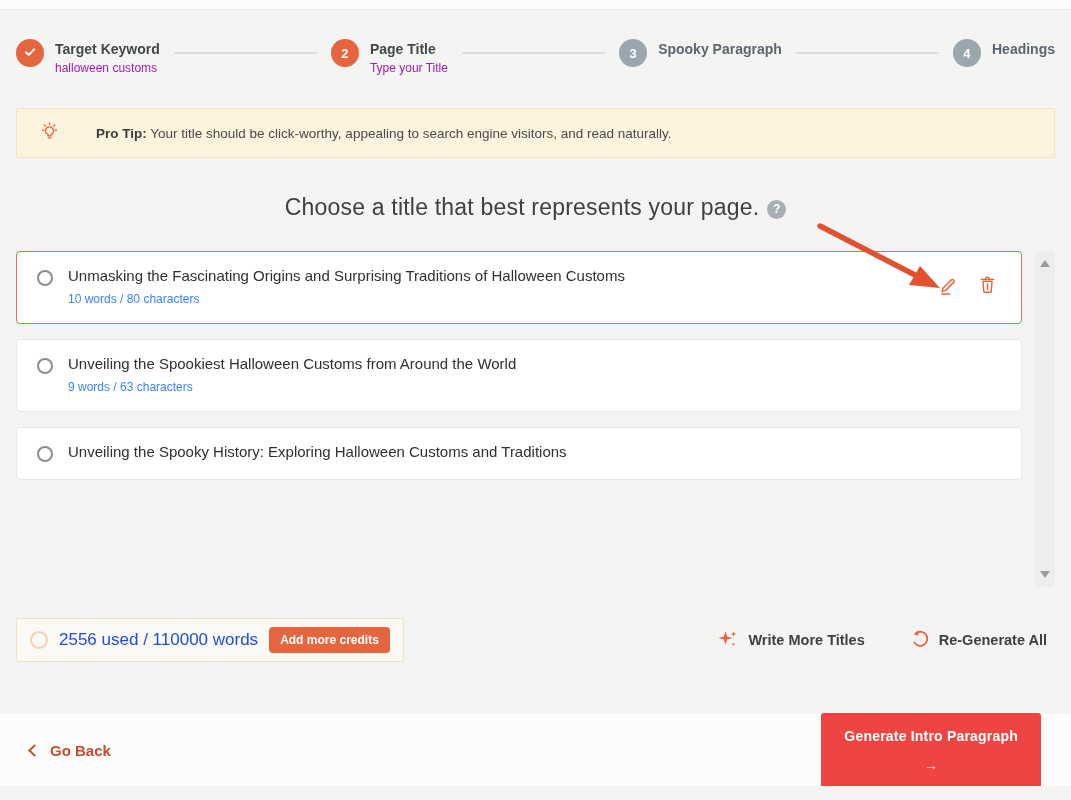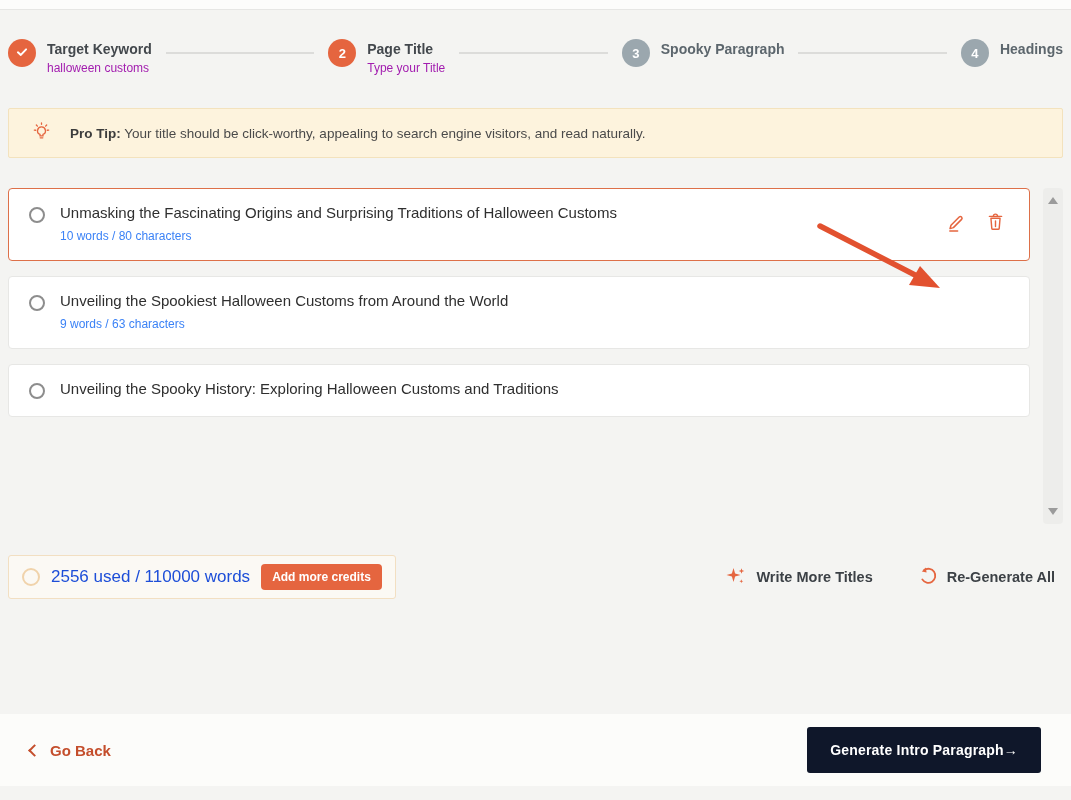--- a/index.html
+++ b/index.html
@@ -5,41 +5,41 @@
   * { margin:0; padding:0; box-sizing:border-box; }
   html,body { width:1071px; height:800px; }
   body {
     position:relative;
     font-family:"Liberation Sans", sans-serif;
     background:#f4f4f2;
     overflow:hidden;
     color:#3f444a;
   }
   .top-strip { height:10px; background:#fcfcfb; border-bottom:1px solid #e6e6e4; }
-  .content { padding:0 8px; }
+  .content { padding:0 16px; }
 
   
   .stepper { display:flex; align-items:flex-start; margin-top:29px; }
   .step { display:flex; gap:11px; flex:none; cursor:pointer; }
   .step-circle {
     width:28px; height:28px; border-radius:50%;
     background:#e5653f; color:#fff;
     display:flex; align-items:center; justify-content:center;
     font-size:13px; font-weight:bold; flex:none;
   }
   .step.upcoming .step-circle { background:#9ba7ae; }
   .step-label { font-size:14px; font-weight:bold; color:#43484d; padding-top:2px; }
   .step.upcoming .step-label { color:#5c666d; }
   .step-sub { font-size:12px; color:#a21caf; margin-top:4px; }
   .connector { flex:1; height:2px; background:#dcdcda; margin:13px 14px 0 14px; }
 
   
   .pro-tip {
     margin-top:33px; background:#fdf3dd; border:1px solid #f3e2bd; border-radius:2px;
-    padding:12px 22px; display:flex; align-items:center; gap:18px;
+    padding:12px 22px; display:flex; align-items:center; gap:36px;
     font-size:13.5px; color:#4a4a4a;
   }
   .pro-tip b { color:#3c3c3c; }
 
   
   .page-heading {
     margin-top:36px; text-align:center; font-size:23px; font-weight:normal;
     color:#3d4045; letter-spacing:.2px;
   }
   .help-badge {
@@ -96,23 +96,23 @@
   .action { display:flex; gap:10px; align-items:center; font-size:14.5px; color:#3c4146; font-weight:bold; cursor:pointer; }
 
   
   .footer {
     position:absolute; left:0; right:0; bottom:14px; height:72px; background:#fcfcfa;
     display:flex; align-items:center; justify-content:space-between; padding:0 30px;
   }
   .go-back { display:flex; align-items:center; gap:11px; color:#c44e2c; font-weight:bold; font-size:15px; cursor:pointer; }
   .chevron-left { width:9px; height:9px; border-left:2.5px solid #c44e2c; border-bottom:2.5px solid #c44e2c; transform:rotate(45deg); }
   .generate-btn {
-    background:#0f172a; color:#fff; font-weight:bold; font-size:14px;
-    padding:15px 23px; border-radius:3px; border:none; display:flex; align-items:center;
-    font-family:"Liberation Sans", sans-serif; cursor:not-allowed; letter-spacing:.2px;
+    background:#ef4444; color:#fff; font-weight:bold; font-size:14px;
+    padding:15px 23px; border-radius:3px; border:none; display:flex; gap:13px; align-items:center;
+    font-family:"Liberation Sans", sans-serif; cursor:not-allowed; letter-spacing:.2px;flex-direction:column;
   }
   .bottom-strip { position:absolute; bottom:0; left:0; right:0; height:14px; background:#f4f4f2; }
 
   .arrow-overlay { position:absolute; left:808px; top:216px; pointer-events:none; z-index:5; }
 </style>
 </head>
 <body>
 
 <div class="top-strip"></div>
 
@@ -167,20 +167,23 @@
         <line x1="3.8" y1="10.4" x2="5.5" y2="10.6"></line>
         <line x1="20.2" y1="10.4" x2="18.5" y2="10.6"></line>
       </svg>
     </span>
     <div>
       <b>Pro Tip:</b>
       <span>Your title should be click-worthy, appealing to search engine visitors, and read naturally.</span>
     </div>
   </div>
 
+  <h1 class="page-heading">
+    <span>Choose a title that best represents your page.</span><span class="help-badge">?</span>
+  </h1>
 
   <div class="choices-row">
     <div class="cards">
 
       <div class="card highlight">
         <div class="radio"></div>
         <div>
           <div class="card-title">Unmasking the Fascinating Origins and Surprising Traditions of Halloween Customs</div>
           <div class="card-meta">10 words / 80 characters</div>
         </div>

